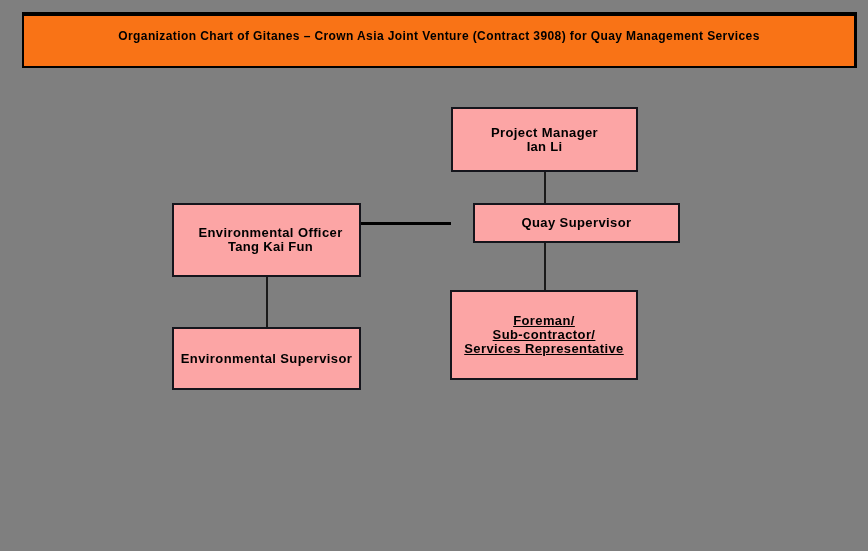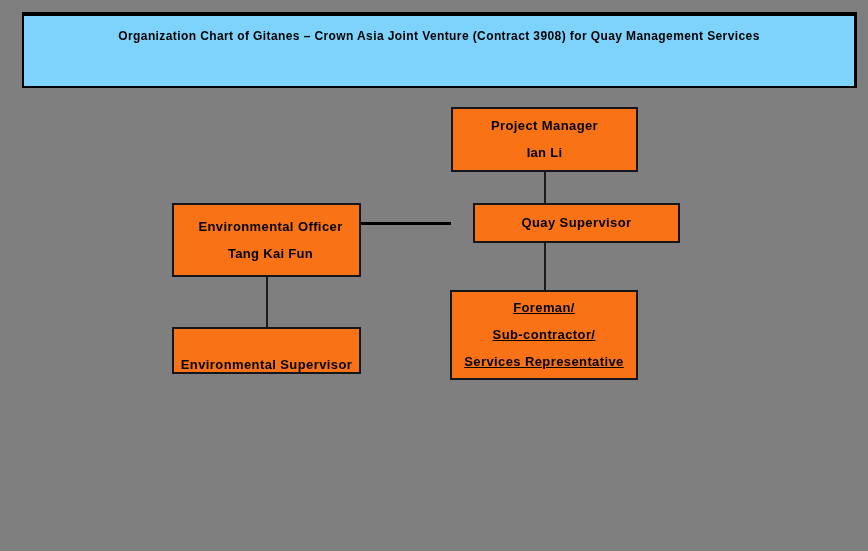--- a/index.html
+++ b/index.html
@@ -17,66 +17,65 @@
   }
   .canvas {
     position: absolute;
     inset: 0;
   }
   .title-box {
     position: absolute;
     left: 22px;
     top: 12px;
     width: 835px;
-    height: 76px;
-    background: #7dd3fc;
+    height: 56px;
+    background: #f97316;
     border: 2px solid #000000;
     border-top-width: 4px;
     border-right-width: 3px;
     box-sizing: border-box;
     display: flex;
     justify-content: center;
     align-items: flex-start;
     padding-top: 13px;
   }
   .title-text {
     font-size: 12px;
     font-weight: bold;
     letter-spacing: 0.4px;
     text-align: center;
   }
   .node {
     position: absolute;
-    background: #f97316;
+    background: #fca5a5;
     border: 2px solid #15151c;
     box-sizing: border-box;
     display: flex;
     flex-direction: column;
     justify-content: center;
     align-items: center;
-    gap: 13px;
     text-align: center;
   }
   .node .role {
     font-size: 13px;
     font-weight: bold;
     letter-spacing: 0.4px;
     line-height: 14px;
   }
   .node .person {
     font-size: 13px;
     font-weight: bold;
     letter-spacing: 0.3px;
     line-height: 14px;
   }
   #node-project-manager  { left: 451px; top: 107px; width: 187px; height: 65px; }
   #node-quay-supervisor  { left: 473px; top: 203px; width: 207px; height: 40px; }
   #node-foreman          { left: 450px; top: 290px; width: 188px; height: 90px; text-decoration: underline; }
   #node-env-officer      { left: 172px; top: 203px; width: 189px; height: 74px; padding-left: 8px; }
-  #node-env-supervisor   { left: 172px; top: 327px; width: 189px; height: 47px; justify-content: flex-end; }
+  #node-env-supervisor   { left: 172px; top: 327px; width: 189px; height: 63px; }
   .connector {
     position: absolute;
     background: #1a1a1a;
   }
   #line-pm-qs      { left: 544px; top: 172px; width: 2px;  height: 31px; }
   #line-eo-qs      { left: 361px; top: 222px; width: 90px; height: 3px; background: #000; }
   #line-qs-foreman { left: 544px; top: 243px; width: 2px;  height: 47px; }
   #line-eo-es      { left: 266px; top: 277px; width: 2px;  height: 50px; }
 </style>
 </head>

